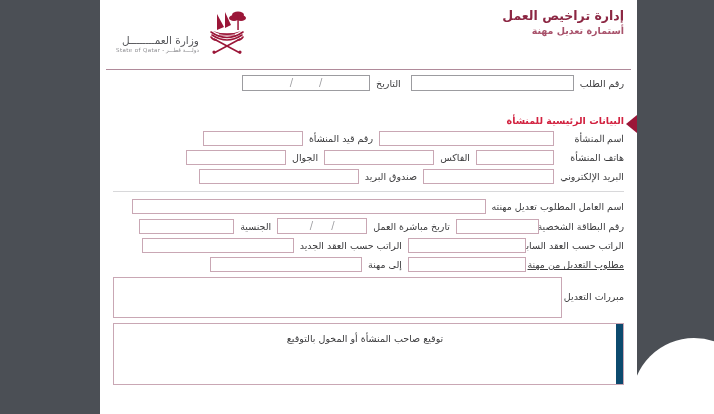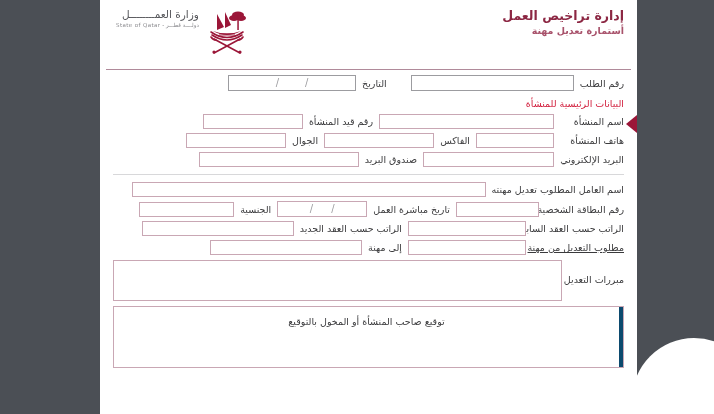--- a/index.html
+++ b/index.html
@@ -64,21 +64,21 @@
     font-weight: bold;
     white-space: nowrap;
     margin-top: 1px;
   }
   #logo-block {
     position: absolute;
     left: 16px;
     top: 8px;
     display: flex;
     flex-direction: row;
-    align-items: flex-start;
+    align-items: flex-end;
     gap: 6px;
   }
   #logo-text {
     text-align: right;
     line-height: 1.2;
     color: #5b5b5f;
     direction: rtl;
   }
   #logo-ar {
     font-size: 10.5px;
@@ -159,24 +159,24 @@
   }
   
   #row-request {
     height: 26px;
     margin-bottom: 0;
     align-items: center;
   }
   
   .sec-head {
     font-size: 9.5px;
-    font-weight: normal;
+    font-weight: bold;
     color: #d2213f;
     text-align: right;
-    margin: 2px 0 5px 0;
+    margin: 19px 0 5px 0;
     direction: rtl;
   }
   #sec-marker {
     position: absolute;
     right: -0px;
     top: 115px;
     width: 0; height: 0;
     border-top: 9px solid transparent;
     border-bottom: 9px solid transparent;
     border-right: 11px solid #9b1638;
@@ -216,21 +216,21 @@
     display: flex;
     direction: rtl;
     box-sizing: border-box;
   }
   .sign-cell {
     flex: 1;
     position: relative;
     box-sizing: border-box;
   }
   .sign-cell.left-cell {
-    border-right: 4px solid #0c4a6e;
+    border-right: 7px solid #0c4a6e;
   }
   .sign-cell-label {
     position: absolute;
     top: 9px;
     left: 0; right: 0;
     text-align: center;
     font-size: 9.5px;
     color: #3a3a3c;
   }
 </style>
@@ -284,31 +284,31 @@
       <div id="header-rule"></div>
     </div>
 
     <div id="sec-marker"></div>
 
     <div id="form-body">
 
       <div class="row" id="row-request">
         <span class="lbl">رقم الطلب</span>
         <div class="fld gray" style="width:163px;height:16px;"></div>
-        <span class="lbl" style="margin-right:18px;">التاريخ</span>
+        <span class="lbl" style="margin-right:4px;">التاريخ</span>
         <div class="date-fld gray" style="width:128px;">
           <span class="slash">/</span>
           <span class="slash">/</span>
         </div>
       </div>
 
       <div class="sec-head">البيانات الرئيسية للمنشأة</div>
 
       <div class="row">
-        <span class="lbl" style="width:64px;">اسم المنشأة</span>
+        <span class="lbl" style="width:64px;font-family:Liberation Serif, serif;">اسم المنشأة</span>
         <div class="fld" style="width:175px;"></div>
         <span class="lbl">رقم قيد المنشأة</span>
         <div class="fld" style="width:100px;"></div>
       </div>
 
       <div class="row">
         <span class="lbl" style="width:64px;">هاتف المنشأة</span>
         <div class="fld" style="width:78px;"></div>
         <span class="lbl">الفاكس</span>
         <div class="fld" style="width:110px;"></div>

